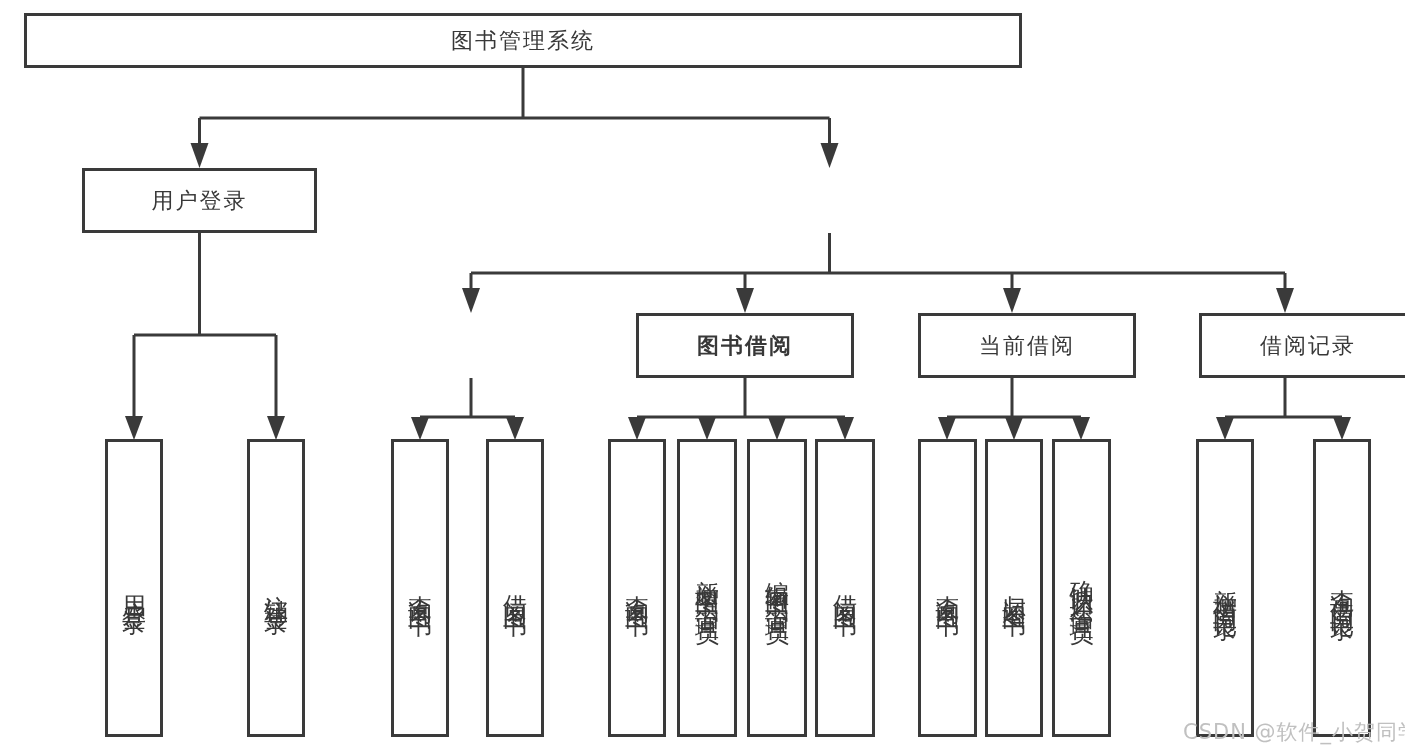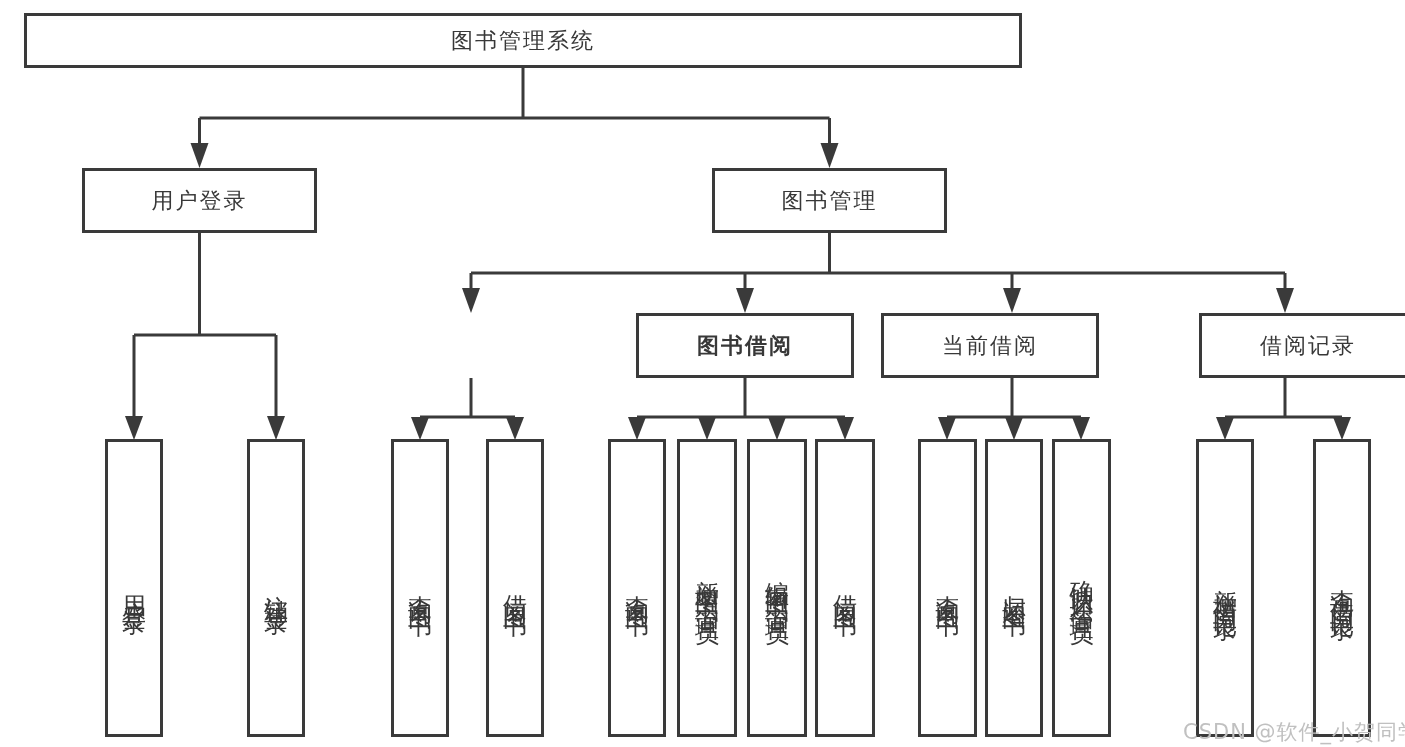--- a/index.html
+++ b/index.html
@@ -112,24 +112,23 @@
     <polygon points="1072,417 1090,417 1081,440"></polygon>
 
     <path d="M1285 378 V417 M1225 417 H1342 M1225 417 V420 M1342 417 V420"></path>
     <polygon points="1216,417 1234,417 1225,440"></polygon>
     <polygon points="1333,417 1351,417 1342,440"></polygon>
   </svg>
 
   <div class="box hbox" style="left:24px; top:13px; width:998px; height:55px;">图书管理系统</div>
 
   <div class="box hbox" style="left:82px; top:168px; width:235px; height:65px;">用户登录</div>
-  <div class="box hbox" style="left:712px; top:168px; width:235px; height:65px;">图书管理</div>
 
   <div class="box hbox" style="left:636px; top:313px; width:218px; height:65px;font-weight:bold;">图书借阅</div>
-  <div class="box hbox" style="left:881px; top:313px; width:218px; height:65px;">当前借阅</div>
+  <div class="box hbox" style="left:918px; top:313px; width:218px; height:65px;">当前借阅</div>
   <div class="box hbox" style="left:1176px; top:313px; width:218px; height:65px;margin-left:23px;">借阅记录</div>
 
   <div class="box vbox" style="left:105px; top:439px; width:58px; height:298px;">用户登录</div>
   <div class="box vbox" style="left:247px; top:439px; width:58px; height:298px;">注销登录</div>
 
   <div class="box vbox" style="left:391px; top:439px; width:58px; height:298px;">查询图书</div>
   <div class="box vbox" style="left:486px; top:439px; width:58px; height:298px;">借阅图书</div>
 
   <div class="box vbox" style="left:608px; top:439px; width:58px; height:298px;">查询图书</div>
   <div class="box vbox" style="left:677px; top:439px; width:60px; height:298px;">新增图书（管理员）</div>

